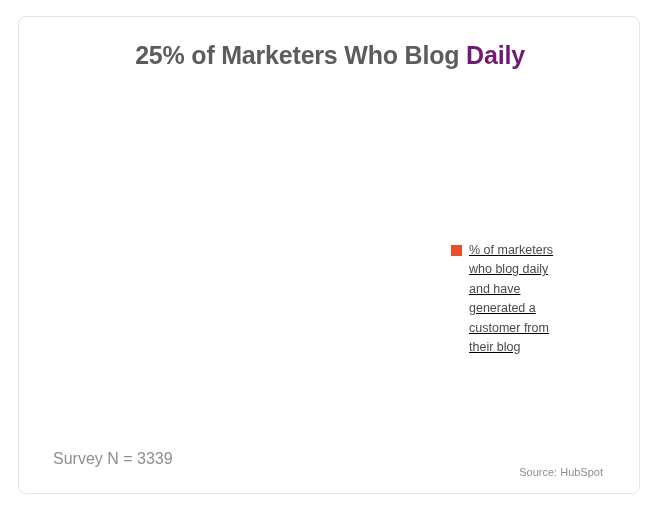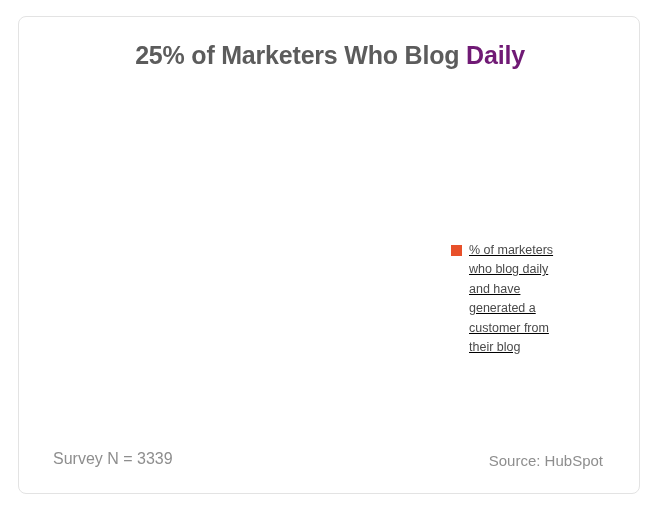--- a/index.html
+++ b/index.html
@@ -86,22 +86,22 @@
     position: absolute;
     left: 34px;
     bottom: 25px;
     font-size: 16px;
     color: #8e8e8e;
     text-align: right;
   }
   .footer-right {
     position: absolute;
     right: 36px;
-    bottom: 24px;
-    font-size: 15px;
+    bottom: 15px;
+    font-size: 11px;
     color: #8e8e8e;
   }
 </style>
 </head>
 <body>
 
 <div class="canvas">
   <div class="card">
 
     <div class="chart-title">

